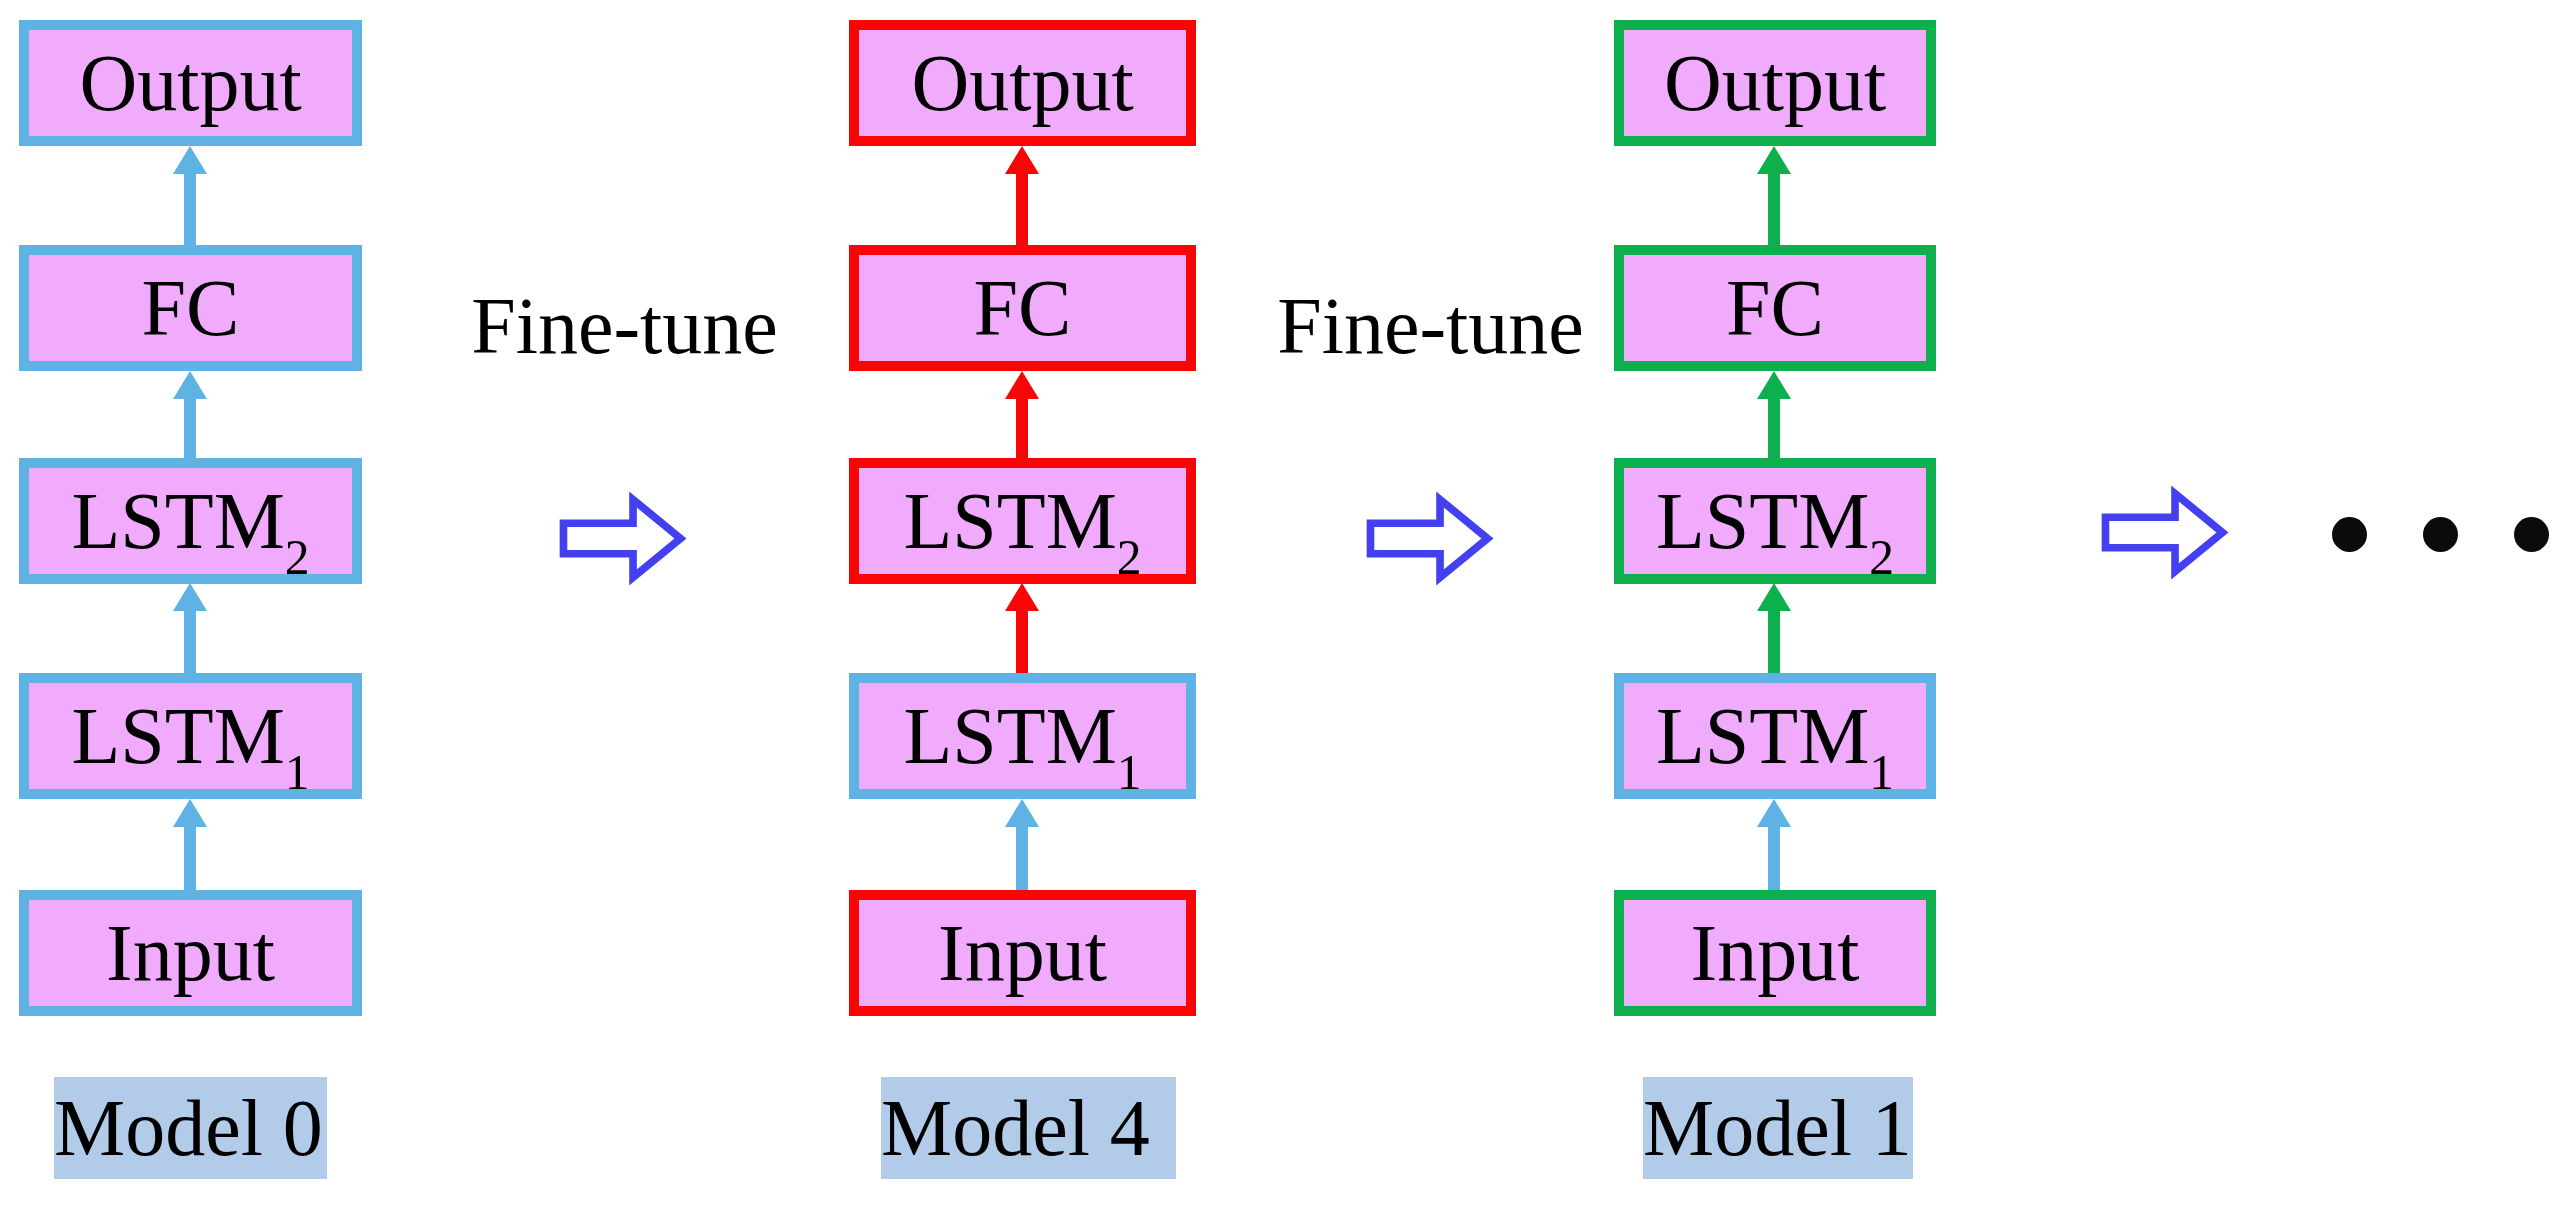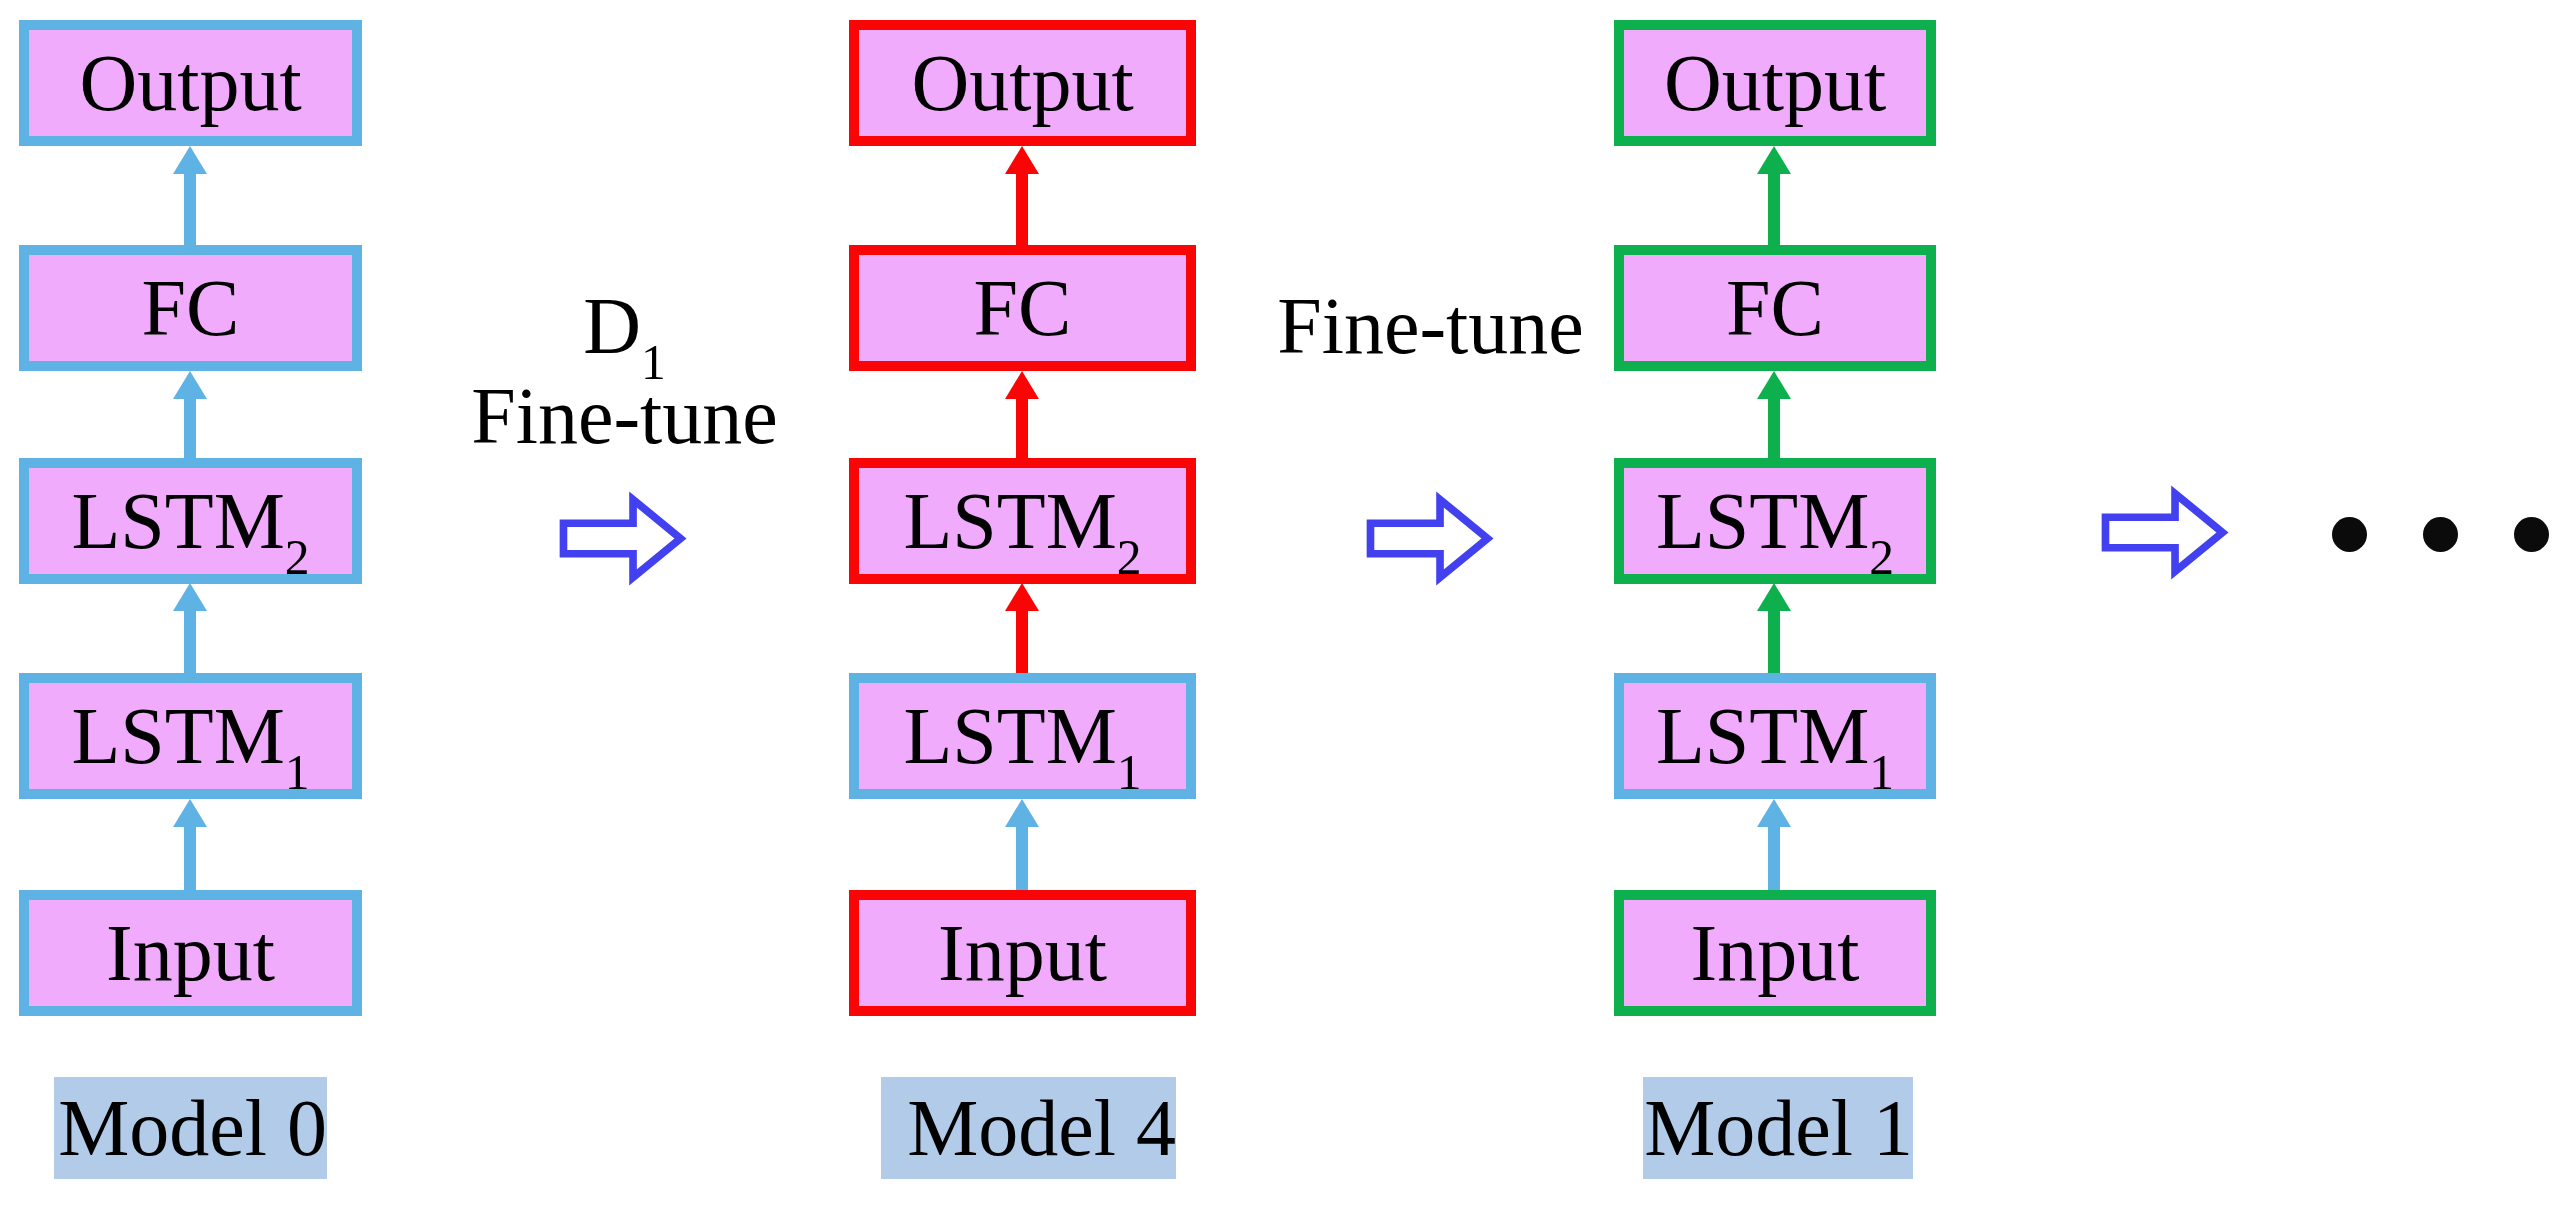--- a/index.html
+++ b/index.html
@@ -40,21 +40,21 @@
     background:#5FB2E4;
   }
   .va-blue  .head{border-bottom-color:#5FB2E4;} .va-blue  .stem{background:#5FB2E4;}
   .va-red   .head{border-bottom-color:#F90505;} .va-red   .stem{background:#F90505;}
   .va-green .head{border-bottom-color:#0EAF4D;} .va-green .stem{background:#0EAF4D;}
   
   .model-label{
     position:absolute;
     height:102px;
     background:#B2CBE9;
-    display:flex;align-items:center;justify-content:flex-end;
+    display:flex;align-items:center;justify-content:flex-start;
     font-size:80px;line-height:1;white-space:nowrap;
   }
   
   .transition-text{
     position:absolute;
     width:347px;
     text-align:center;
     font-size:80px;line-height:1.12;
   }
   
@@ -99,21 +99,20 @@
     </div>
   <div class="varrow va-blue" style="left:173px;top:146px;height:100px;">
       <div class="head"></div>
       <div class="stem"></div>
     </div>
   <div class="model-label" style="left:54px;top:1077px;width:273px;">
     <span>Model 0</span>
   </div>
 
   <div class="transition-text" style="left:451px;top:282px;">
-    <div><span>D</span><sub>1</sub></div>
     <div>Fine-tune</div>
   </div>
   <svg class="block-arrow" style="left:557px;top:491px;" viewBox="0 0 150 112">
     <polygon points="6,38 88,38 88,10 144,56 88,102 88,74 6,74" fill="#ffffff" stroke="#4340F0" stroke-width="9"></polygon>
   </svg>
 
   <div class="box b-red" style="left:849px;top:890px;width:347px;">
     <span>Input</span>
   </div>
   <div class="box b-blue" style="left:849px;top:673px;width:347px;">

